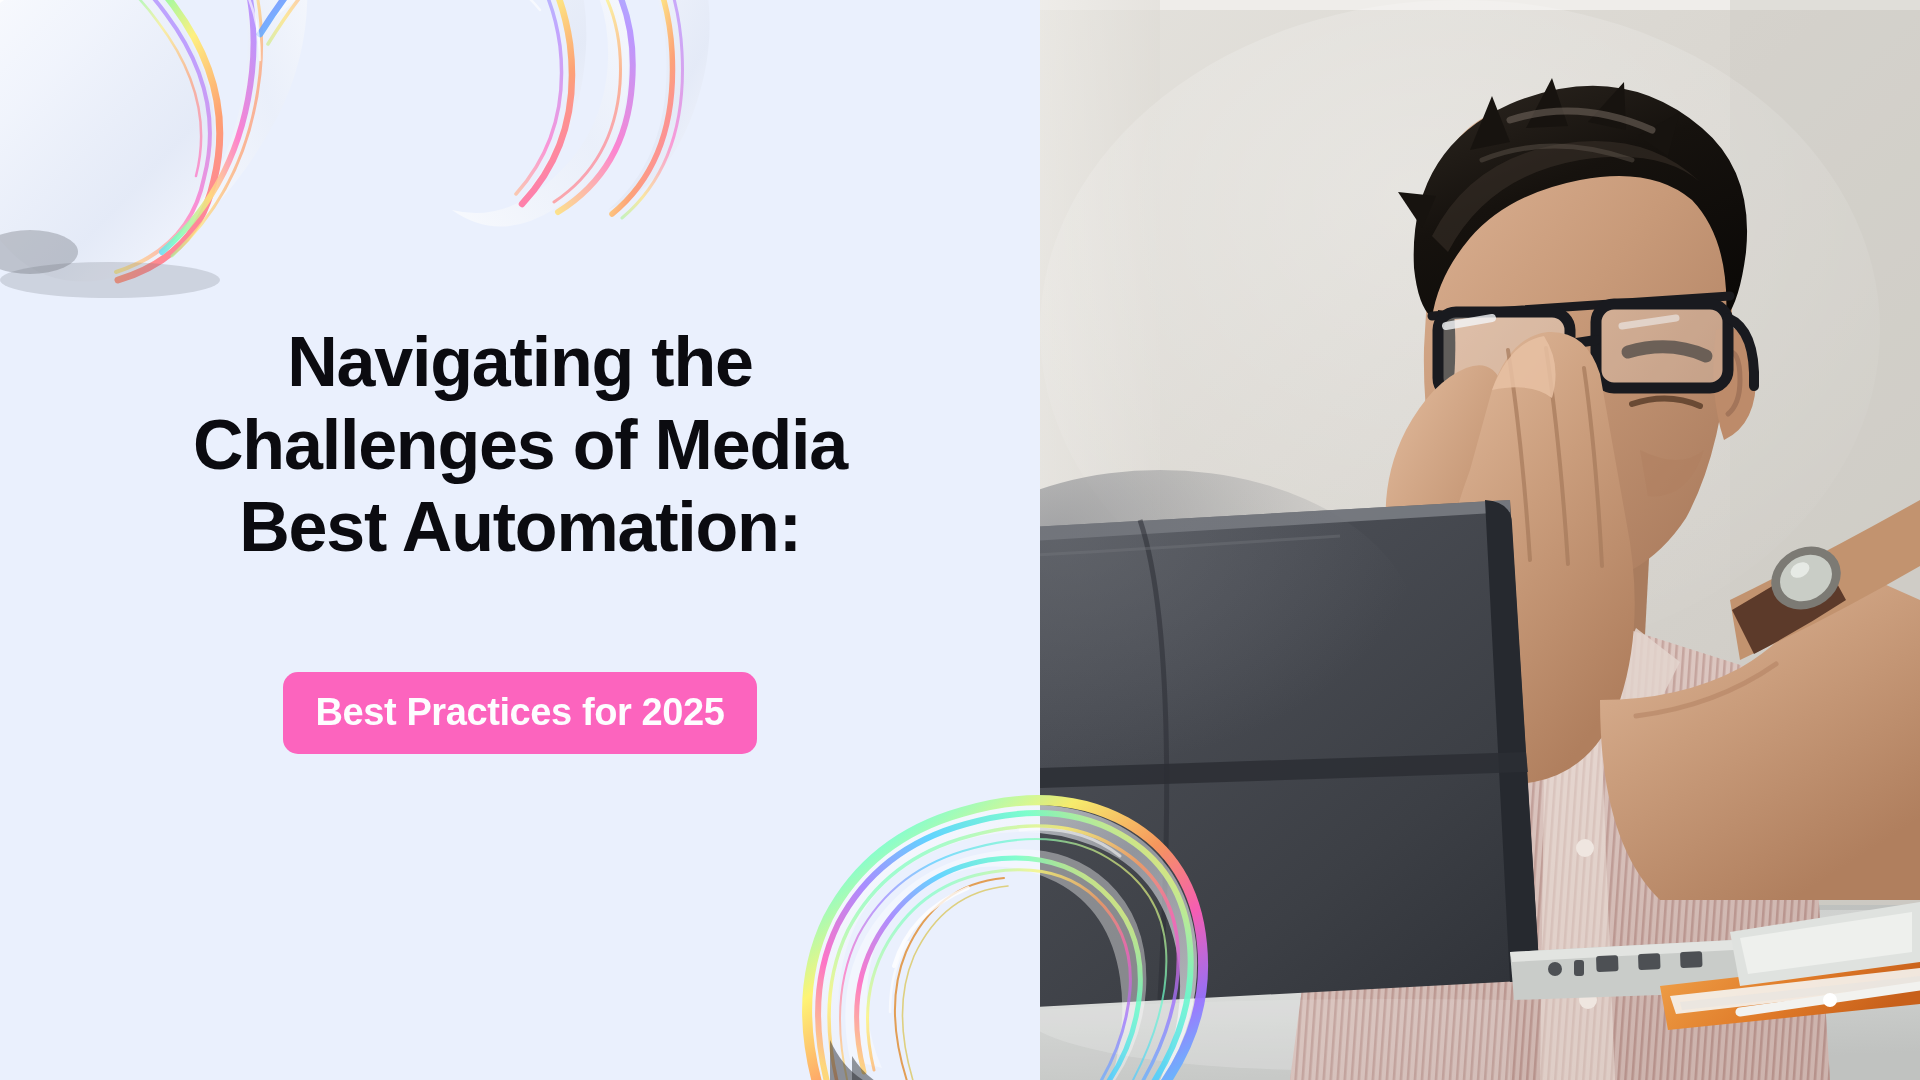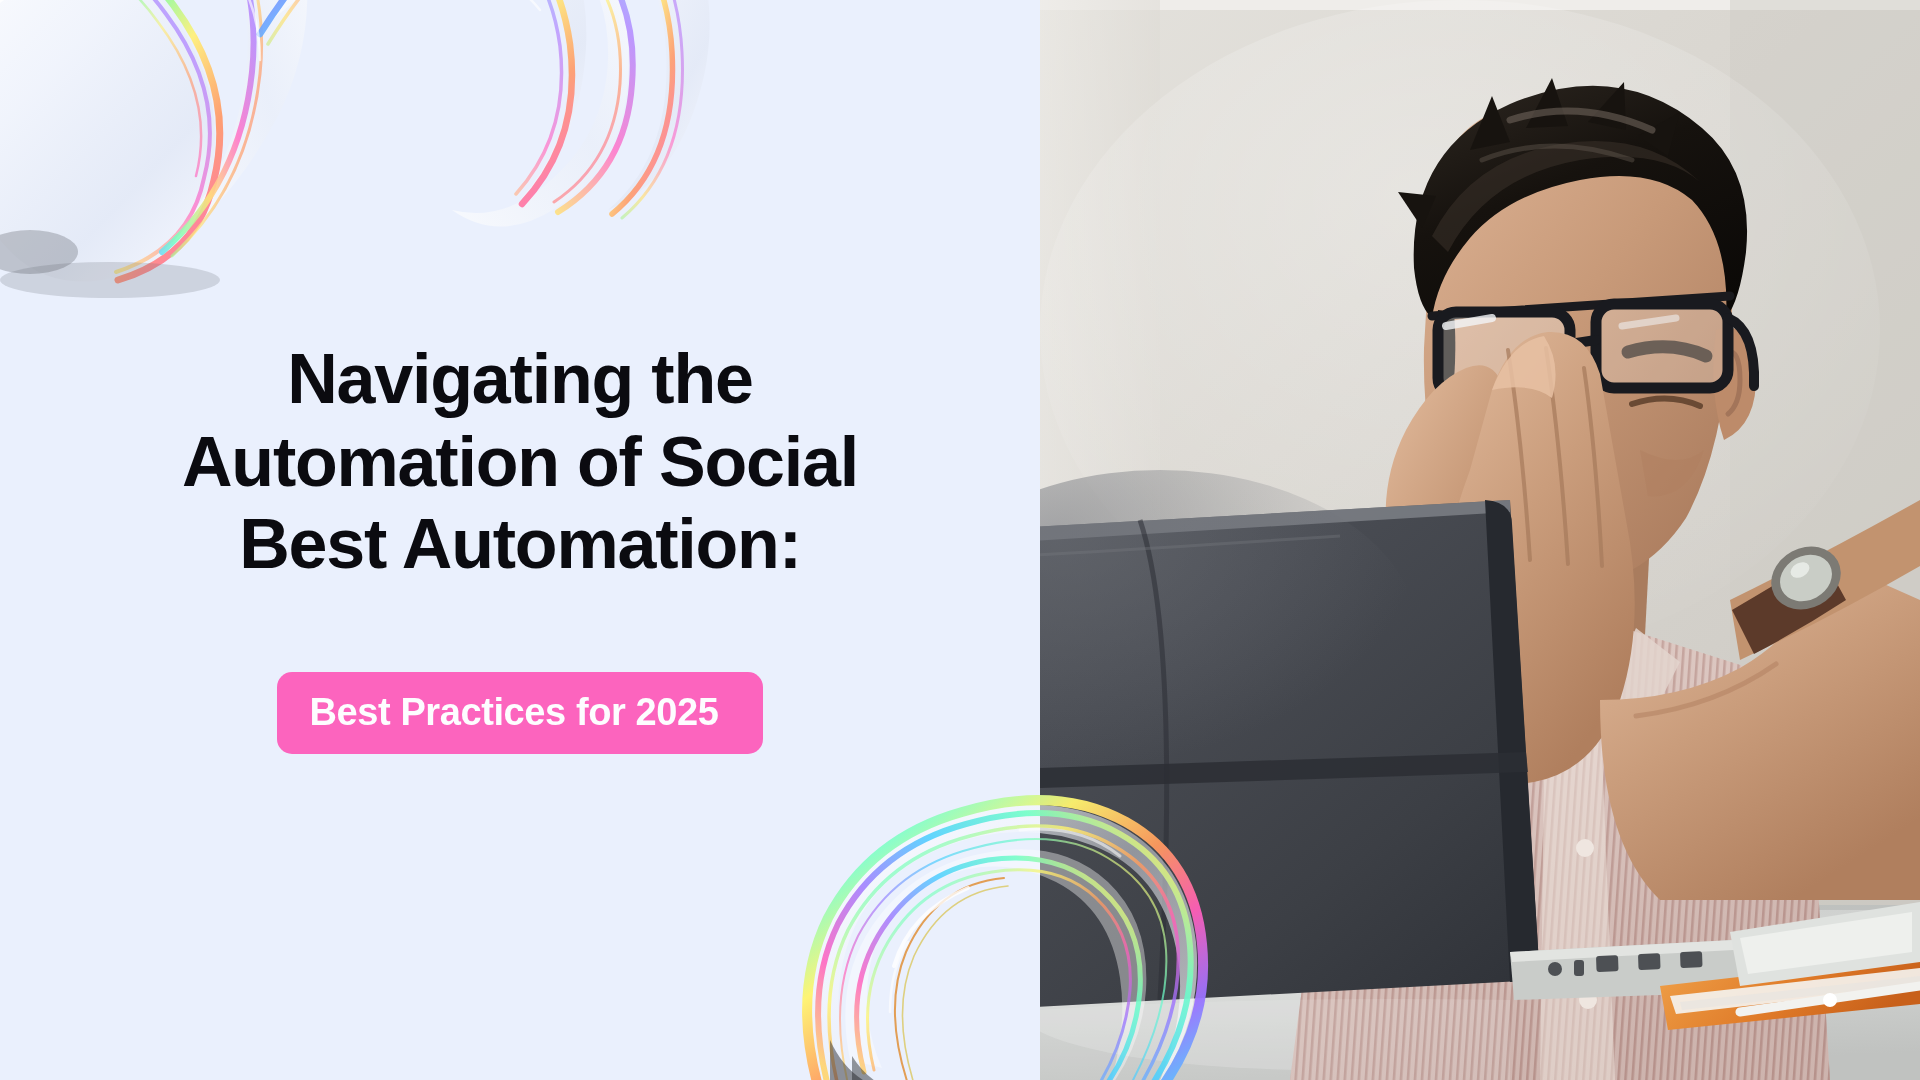--- a/index.html
+++ b/index.html
@@ -21,21 +21,21 @@
   .left-panel {
     position:absolute;
     left:0; top:0;
     width:1040px; height:1080px;
     background:#eaf0fd;
     z-index:2;
   }
 
   .headline-block {
     position:absolute;
-    left:0; top:338px;
+    left:0; top:321px;
     width:1040px;
     text-align:center;
     z-index:6;
   }
   .headline-line {
     display:block;
     font-family:"Liberation Sans", sans-serif;
     font-weight:700;
     font-size:70px;
     line-height:1.18;
@@ -52,21 +52,21 @@
     z-index:6;
   }
   .badge {
     display:inline-block;
     background:#fc64be;
     color:#fdfdff;
     font-weight:700;
     font-size:38px;
     letter-spacing:-0.4px;
     line-height:1;
-    padding:21px 44px 23px 32px;
+    padding:21px 32px 23px 32px;
     border-radius:15px;
     white-space:nowrap;
   }
 
   
   .photo {
     position:absolute;
     left:1040px; top:0;
     width:880px; height:1080px;
     overflow:hidden;
@@ -301,21 +301,21 @@
         <path d="M700 1012 L880 986" stroke="#f2f2ef" stroke-width="9" stroke-linecap="round"></path>
         <circle cx="790" cy="1000" r="7" fill="#ffffff"></circle>
 
         <path d="M0 1010 Q200 996 470 1000 L470 1080 L0 1080 Z" fill="#ffffff" opacity="0.12"></path>
       </g>
     </svg>
   </div>
 
   <div class="headline-block">
     <span class="headline-line">Navigating the</span>
-    <span class="headline-line">Automation of Social</span>
+    <span class="headline-line">Challenges of Media</span>
     <span class="headline-line">Best Automation:</span>
   </div>
 
   <div class="badge-row">
     <span class="badge">Best Practices for 2025</span>
   </div>
 
   <div class="ribbon ribbon-top">
     <svg viewBox="0 0 780 420">
       <defs>

